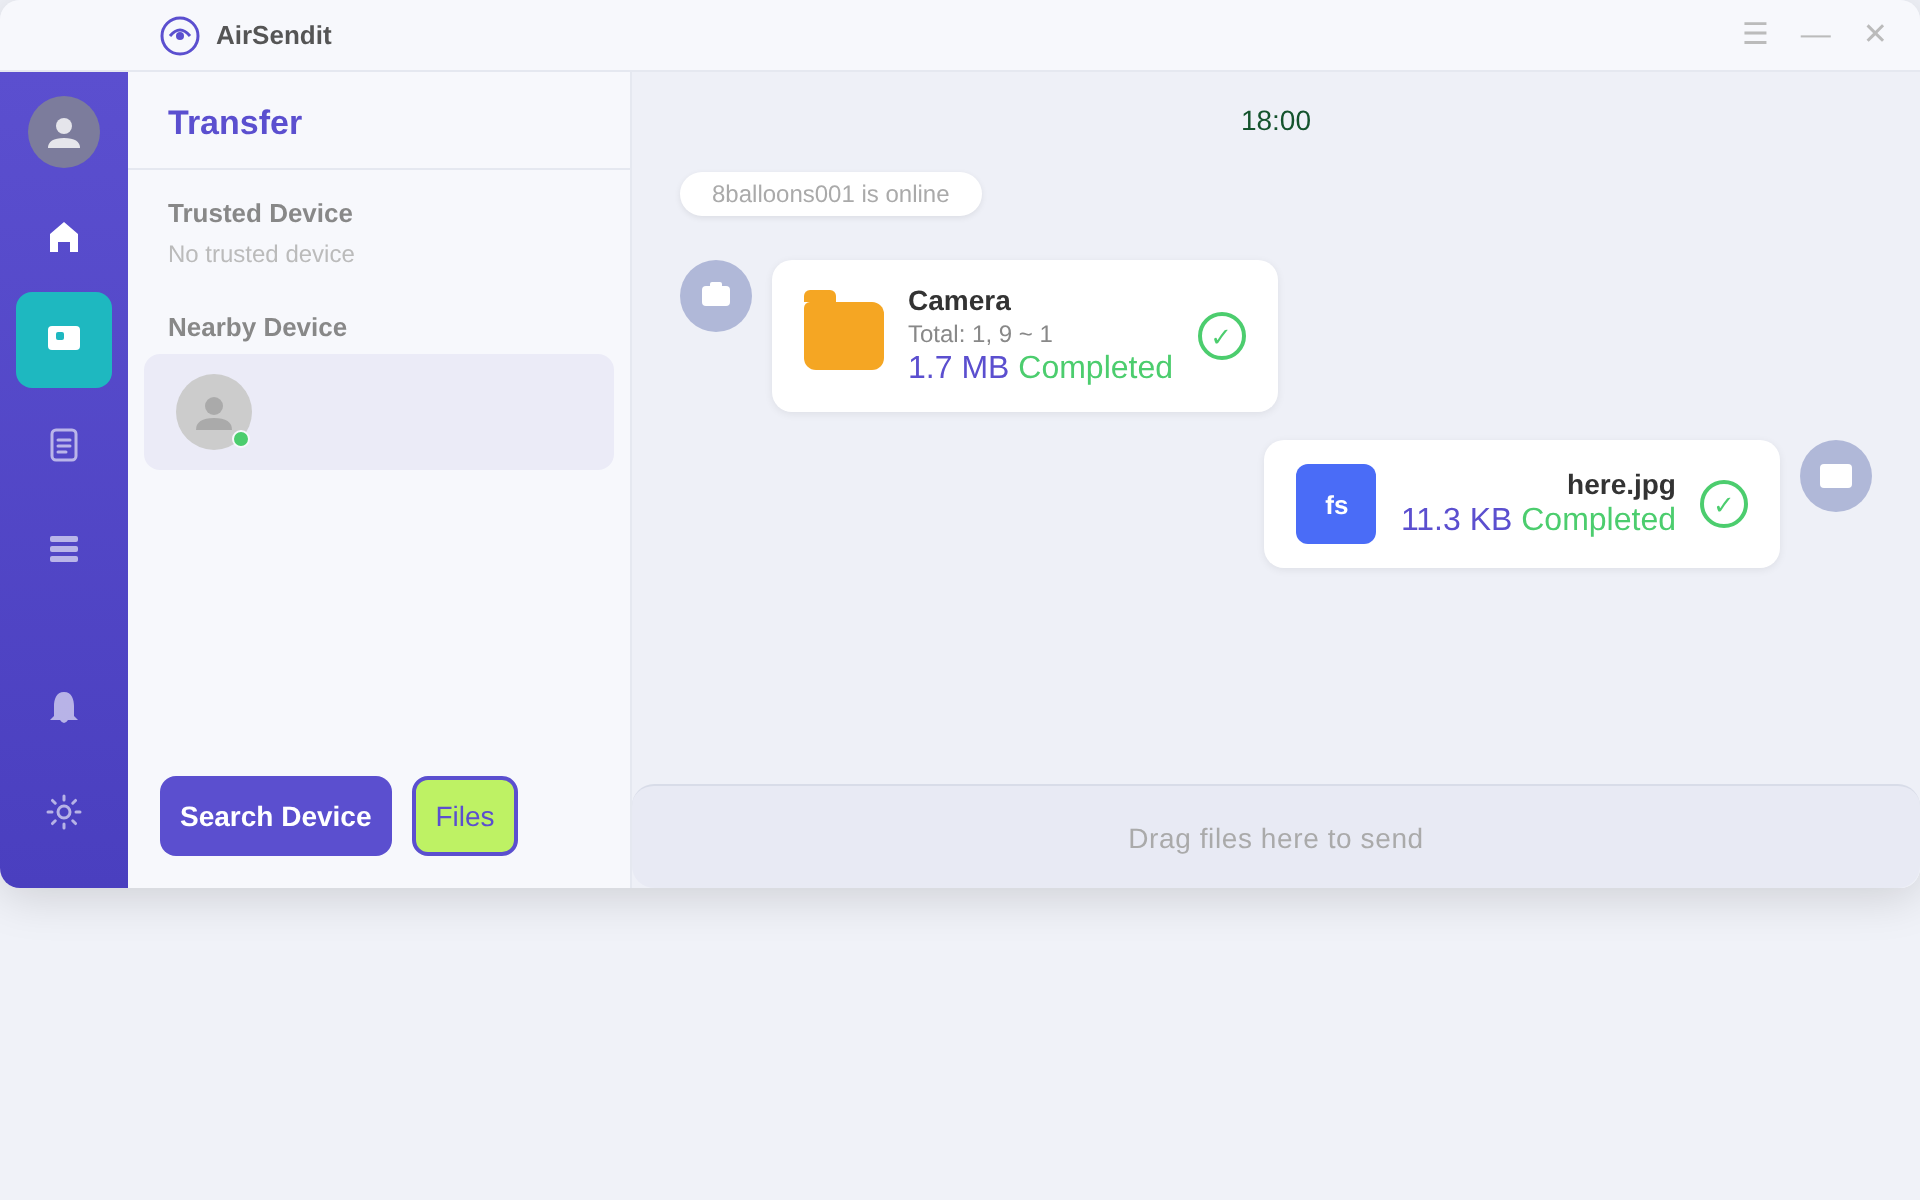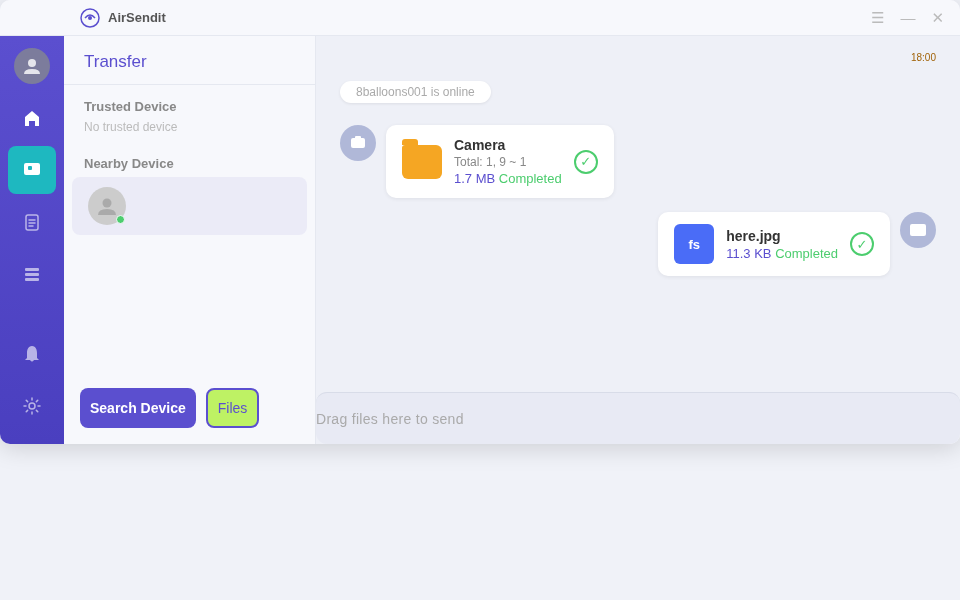--- a/index.html
+++ b/index.html
@@ -61,21 +61,21 @@
     }
 
     .middle-panel-header {
       padding: 16px 20px 12px;
       border-bottom: 1px solid #e5e8f0;
     }
 
     .transfer-title {
       color: #5b4fcf;
       font-size: 17px;
-      font-weight: 400;
+      font-weight: 700;
     }
 
     .section-title {
       padding: 14px 20px 4px;
       font-size: 13px;
       font-weight: 600;
       color: #888;
     }
 
     .no-device-text {
@@ -176,23 +176,23 @@
     .chat-area {
       flex: 1;
       padding: 16px 24px;
       overflow-y: auto;
       display: flex;
       flex-direction: column;
       gap: 14px;
     }
 
     .timestamp {
-      text-align: right;
-      font-size: 10px;
-      color: #a16207;
+      text-align: center;
+      font-size: 14px;
+      color: #14532d;
       margin-bottom: 4px;
     }
 
     .online-badge {
       display: flex;
       justify-content: flex-start;
       margin-bottom: 8px;
     }
 
     .online-badge span {
@@ -206,20 +206,21 @@
 
     
     .message-row {
       display: flex;
       align-items: flex-start;
       gap: 10px;
     }
 
     .message-row.sent {
       flex-direction: row-reverse;
+      text-align: right;
     }
 
     .msg-avatar {
       width: 36px;
       height: 36px;
       border-radius: 50%;
       background: #b0b8d8;
       display: flex;
       align-items: center;
       justify-content: center;
@@ -283,21 +284,21 @@
       color: #333;
     }
 
     .file-meta {
       font-size: 12px;
       color: #888;
       margin-top: 2px;
     }
 
     .file-size {
-      font-size: 13px;
+      font-size: 16px;
       color: #5b4fcf;
       margin-top: 2px;
     }
 
     .completed-text {
       color: #4ccd6e;
     }
 
     .check-icon {
       width: 24px;
@@ -311,21 +312,21 @@
       font-size: 13px;
       flex-shrink: 0;
     }
 
     
     .drag-area {
       height: 52px;
       background: #e8eaf4;
       display: flex;
       align-items: center;
-      justify-content: flex-start;
+      justify-content: center;
       border-top: 1px solid #d8dce8;
       border-radius: 11px;
     }
 
     .drag-text {
       font-size: 14px;
       color: #aaa;
       letter-spacing: 0.3px;
     }
 

